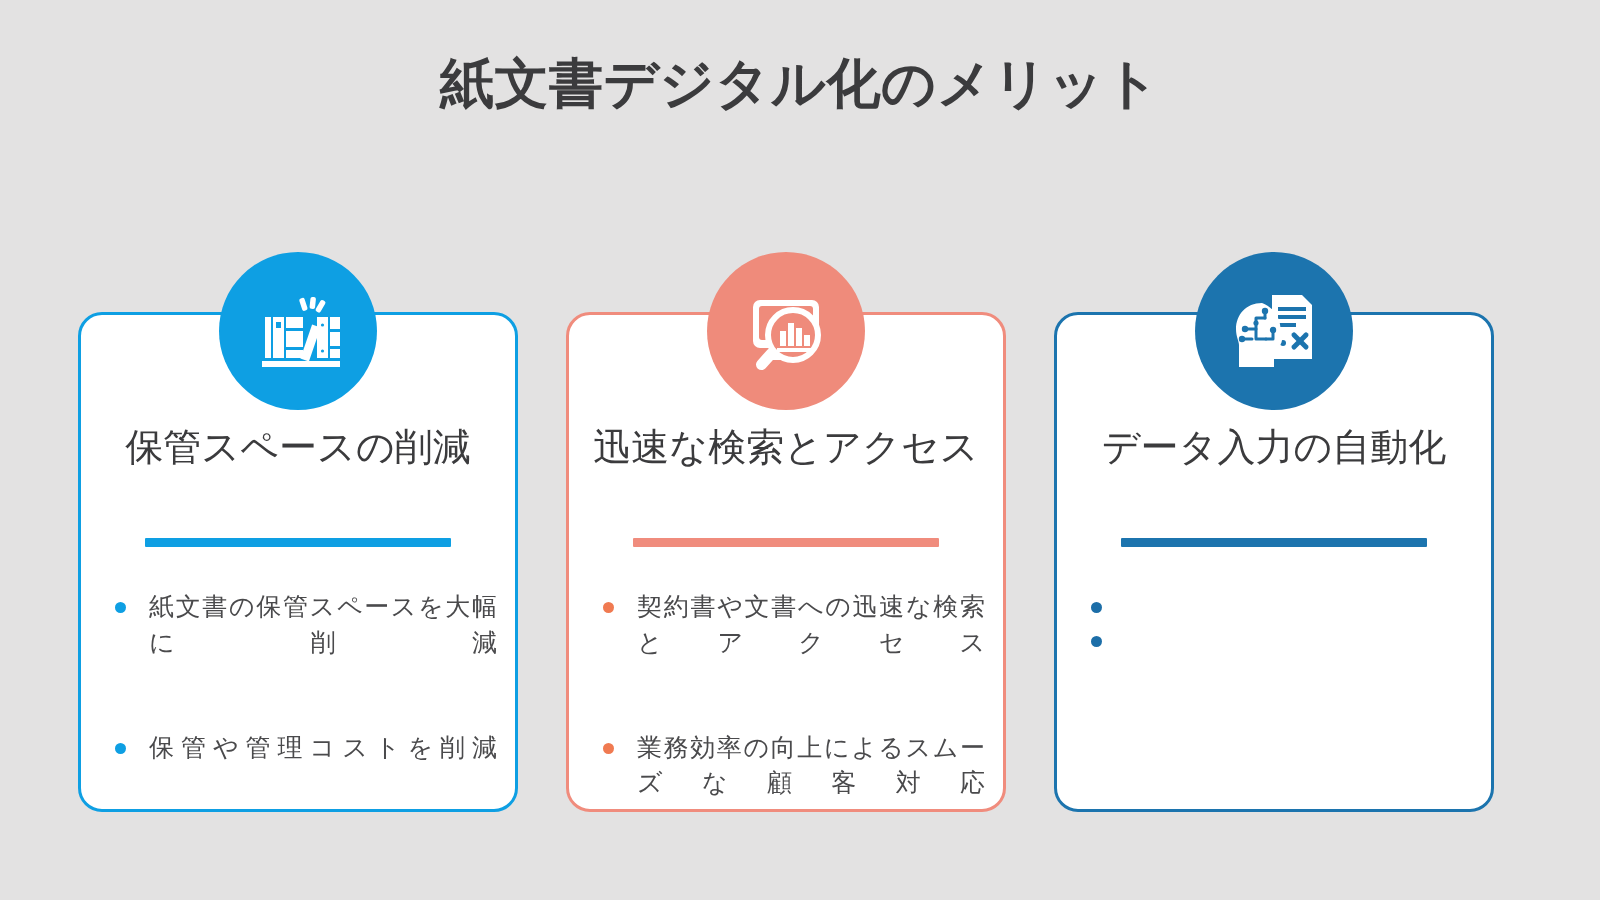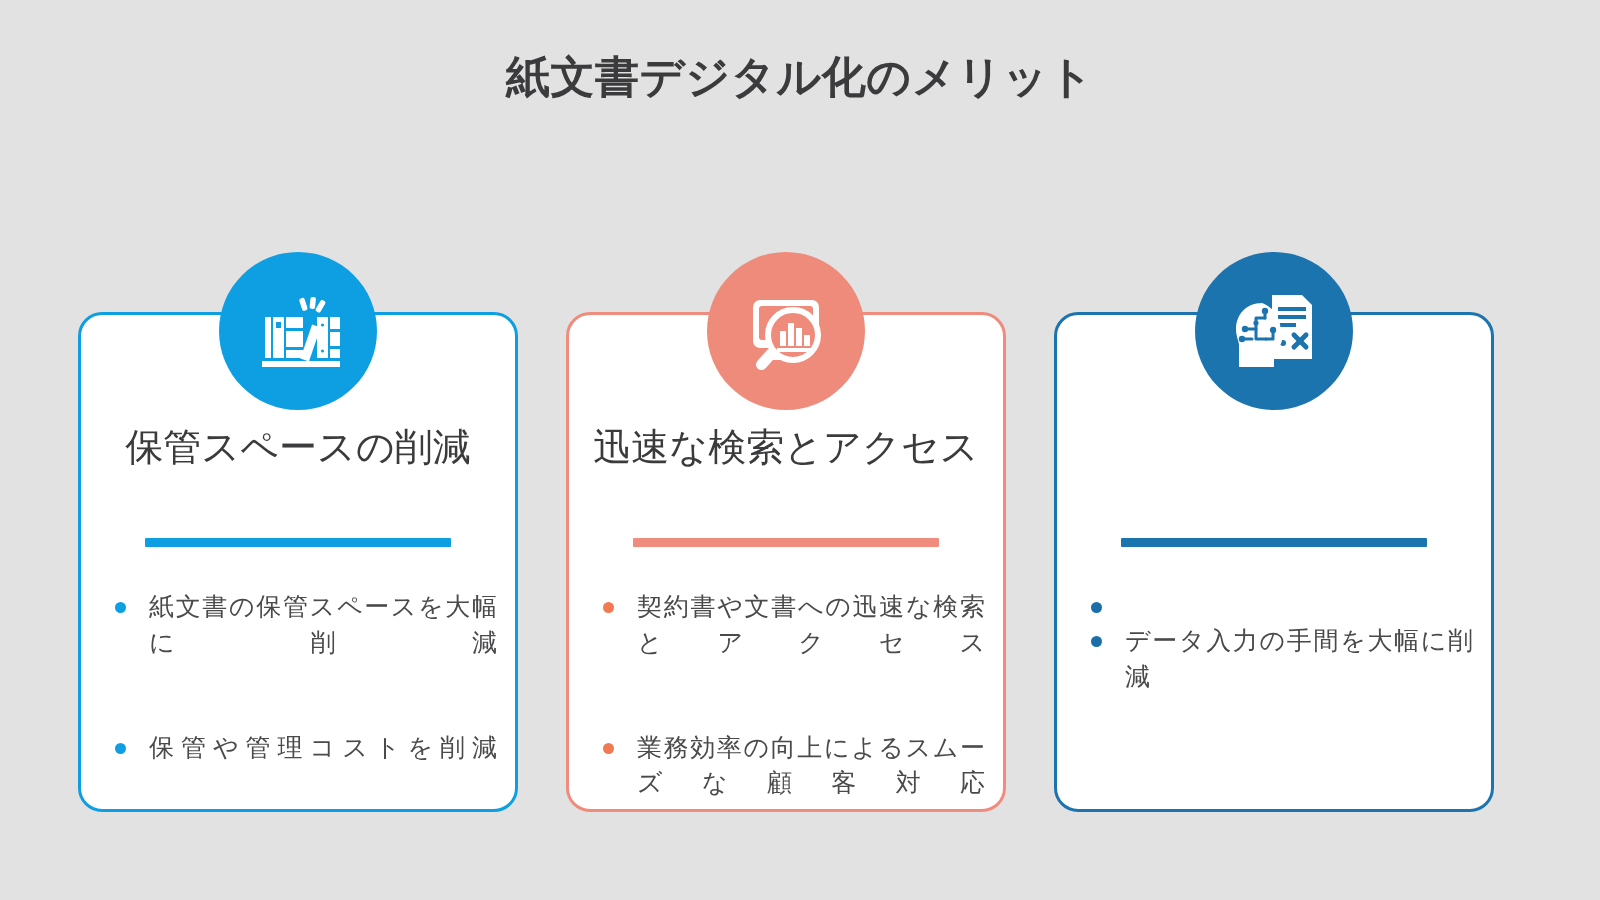--- a/index.html
+++ b/index.html
@@ -21,21 +21,21 @@
     box-sizing: border-box;
   }
 
   
   .slide-title {
     position: absolute;
     top: 52px;
     left: 0;
     width: 1600px;
     text-align: center;
-    font-size: 44px;
+    font-size: 54px;
     line-height: 1.15;
     font-weight: 700;
     color: #3b3b3d;
     letter-spacing: 0.5px;
   }
 
   
   .cards {
     position: absolute;
     top: 312px;
@@ -289,29 +289,29 @@
             <circle cx="15" cy="42" r="3.2"></circle>
             <circle cx="35" cy="24" r="3.2"></circle>
             <circle cx="43" cy="43" r="3.2"></circle>
             <circle cx="12" cy="52" r="3.2"></circle>
             <circle cx="26" cy="36" r="2.6"></circle>
           </g>
         </svg>
       </div>
 
       <div class="card-inner">
+        <div class="card-title">データ入力の自動化</div>
 
         <div class="divider"></div>
 
         <ul class="bullets">
           <li class="bullet">
             <span class="bullet-dot"></span>
           </li>
           <li class="bullet">
             <span class="bullet-dot"></span>
-            <span class="bullet-text">データ入力の手間を大幅に削減</span>
           </li>
         </ul>
       </div>
     </div>
 
   </div>
 </div>
 
 </body></html>

